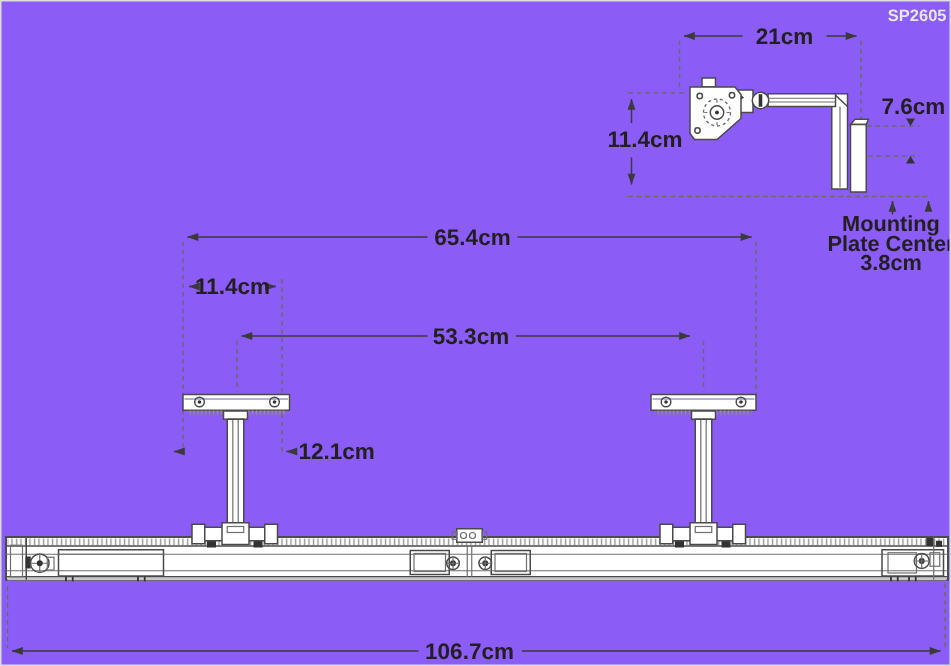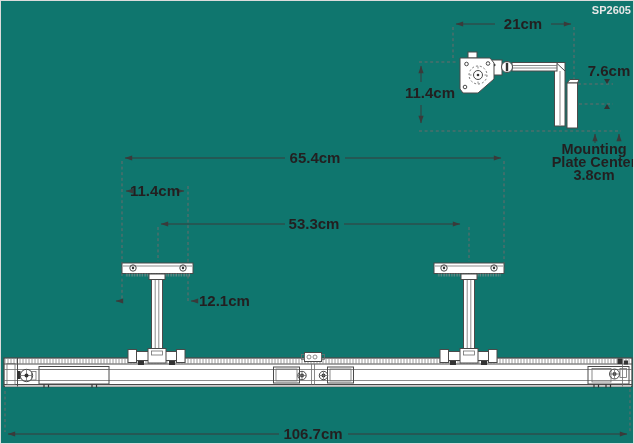--- a/index.html
+++ b/index.html
@@ -1,19 +1,19 @@
 <!DOCTYPE html>
 <html><head>
 <meta charset="utf-8">
 <style>
   html,body{margin:0;padding:0;background:#fff;}
   .page{
     position:relative;
     width:634px;height:444px;
-    background:#0f766e;
+    background:#8b5cf6;
     border:1px solid #dcdcdc;
     box-sizing:border-box;
     overflow:hidden;
     font-family:"Liberation Sans", sans-serif;
   }
   svg{display:block;}
   .dim-text{
     font-family:"Liberation Sans", sans-serif;
     font-size:15px;
     font-weight:600;

